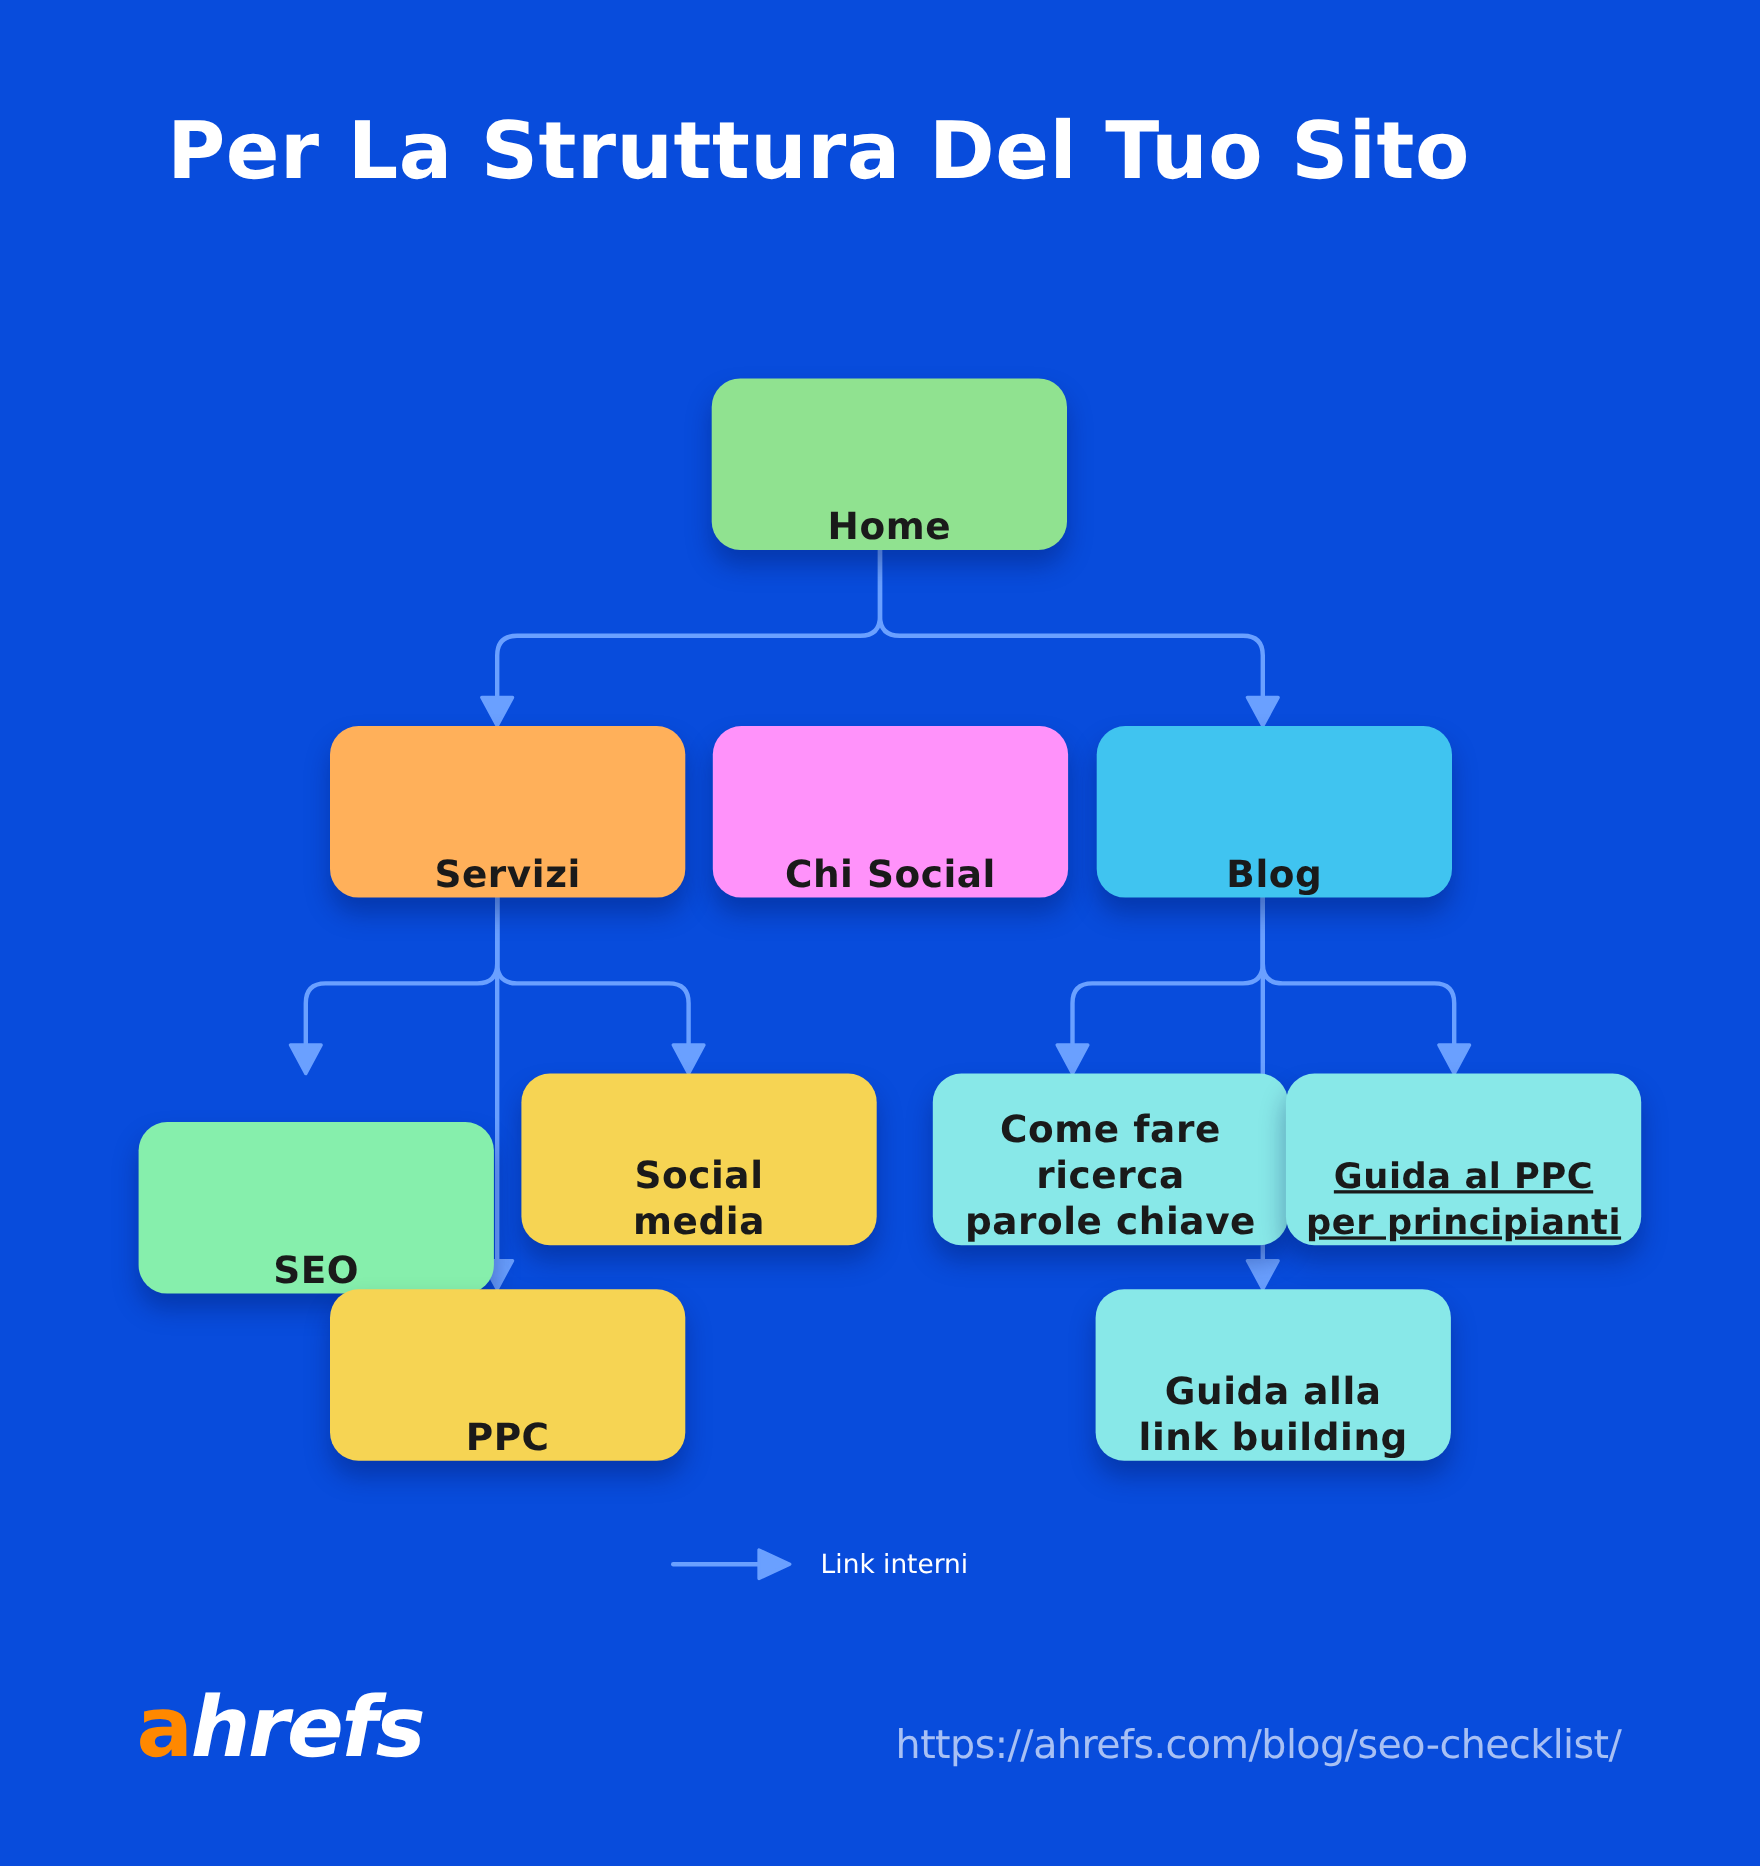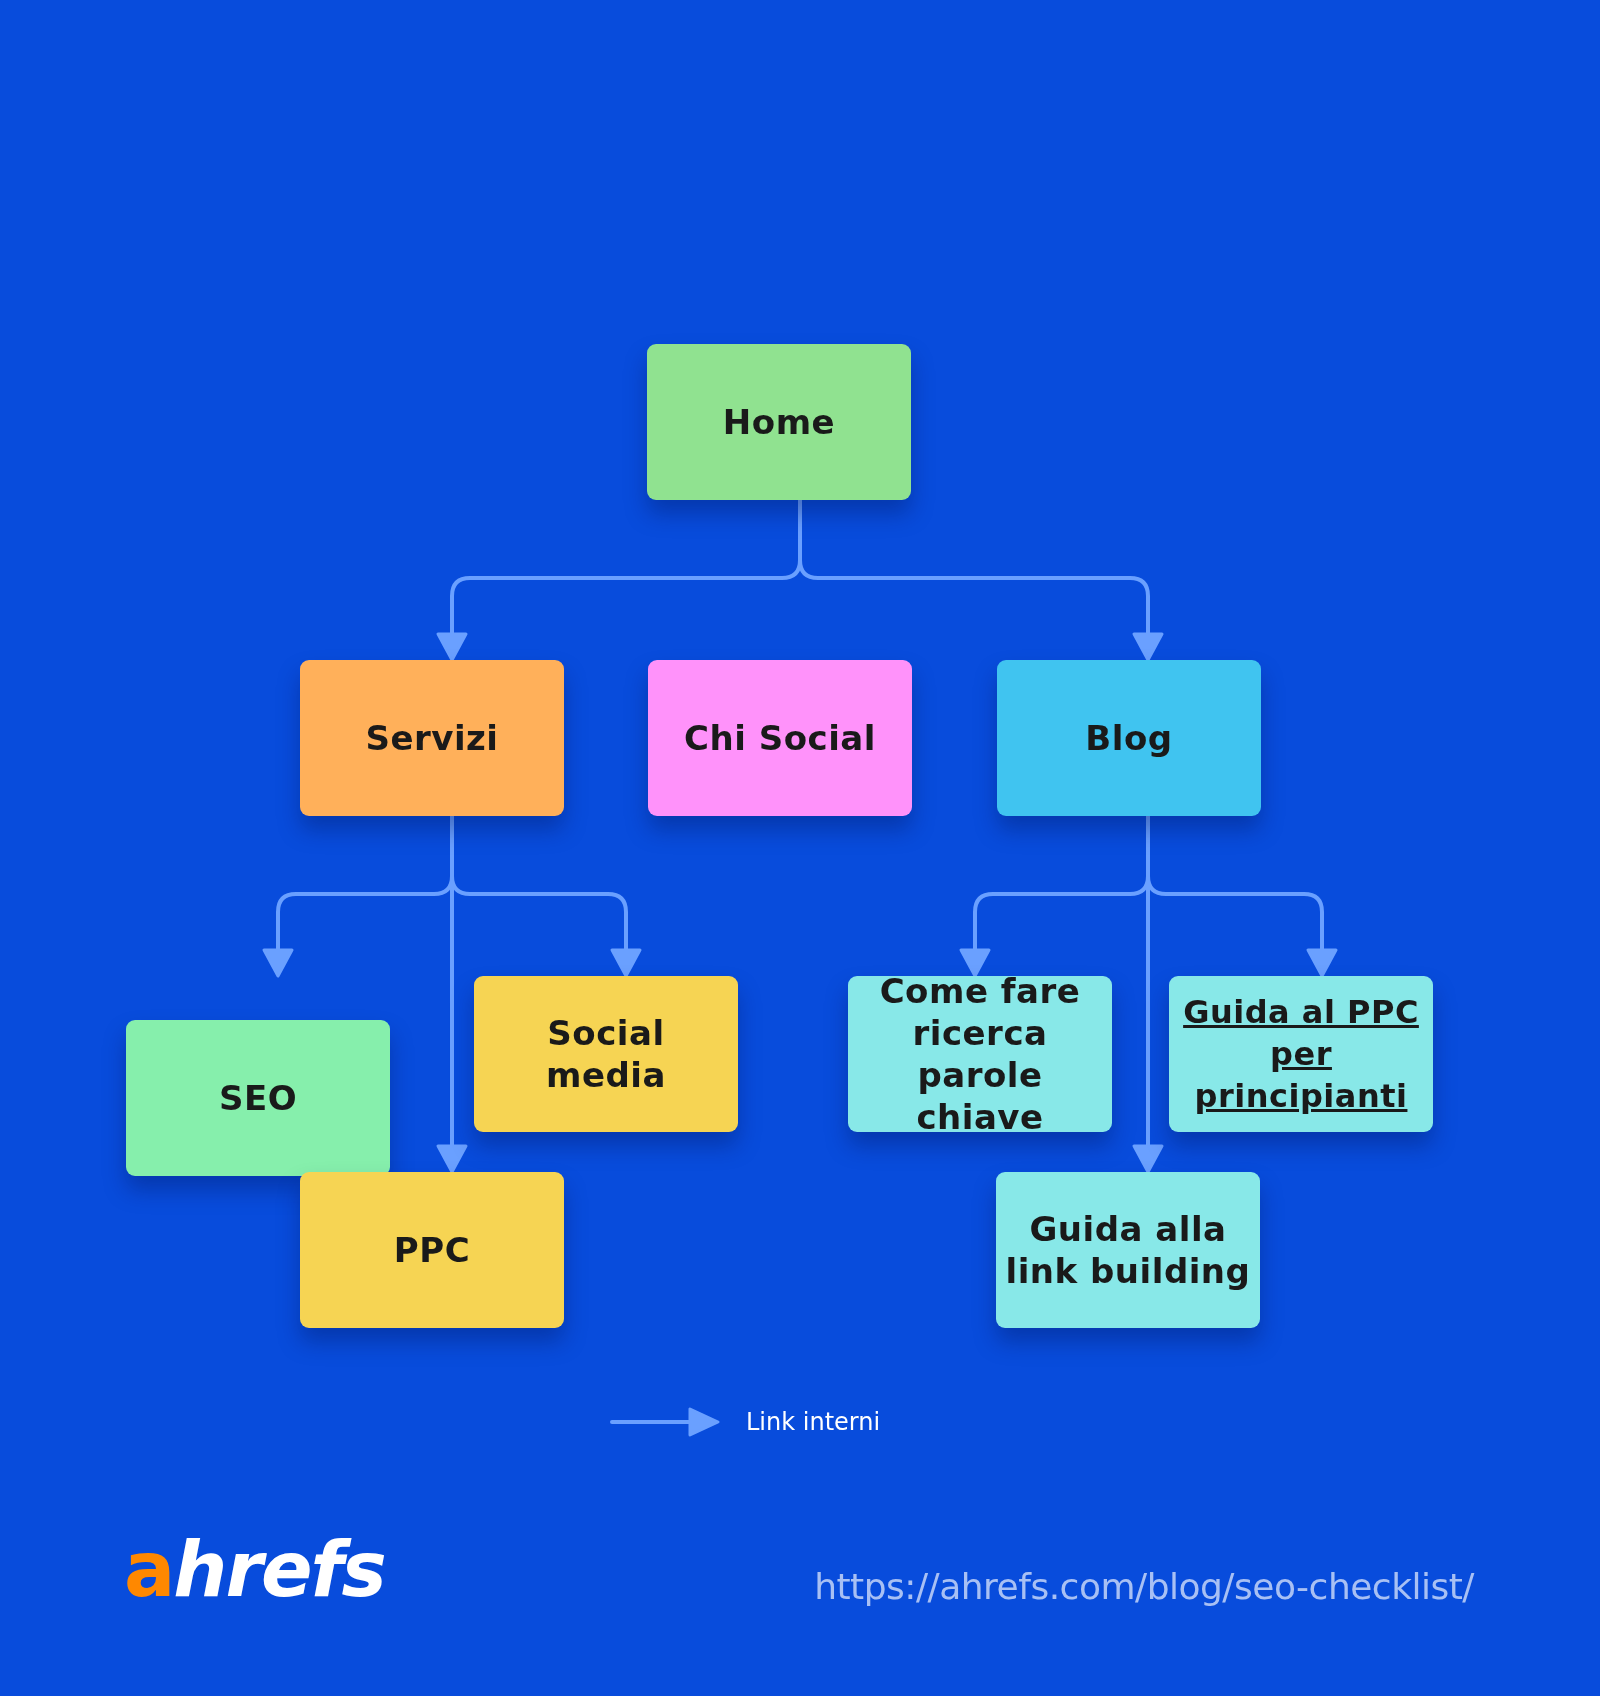--- a/index.html
+++ b/index.html
@@ -16,23 +16,23 @@
       font-family: "DejaVu Sans", sans-serif;
       font-weight: bold;
       font-size: 72px;
       line-height: 98px;
       letter-spacing: 0.5px;
     }
     .title div { white-space: nowrap; }
     svg.connectors { position: absolute; left: 0; top: 0; }
     .node {
       position: absolute;
-      width: 264px; height: 156px;
-      border-radius: 9px;
-      display: flex; align-items: center; justify-content: center;
+      width: 323px; height: 156px;
+      border-radius: 26px;
+      display: flex; align-items: flex-end; justify-content: center;
       text-align: center;
       color: #1a1a1a;
       font-weight: bold;
       font-size: 34px;
       line-height: 42px;
       box-shadow: 0 14px 22px rgba(0, 20, 90, 0.35);
       box-sizing: border-box;
       padding: 0 6px;
       letter-spacing: 0.5px;
     }
@@ -57,20 +57,21 @@
       position: absolute; right: 126px; top: 1566px;
       color: #a8c0f4; font-size: 36px;
       font-family: "DejaVu Sans", sans-serif;
       letter-spacing: -0.5px;
     }
   </style>
 </head>
 <body>
 
 <div class="title">
+  <div>Per La Struttura Del Tuo Sito</div>
 </div>
 
 <svg class="connectors" width="1600" height="1696">
   <defs>
     <marker id="arrow" viewBox="0 0 20 20" refX="10" refY="18" markerWidth="30" markerHeight="30" markerUnits="userSpaceOnUse" orient="auto-start-reverse">
     </marker>
   </defs>
   <g fill="none" stroke="#6aa0ff" stroke-width="4" stroke-linecap="round">
 
     <path d="M800 500 V560 Q800 578 782 578 H470 Q452 578 452 596 V636"></path>

